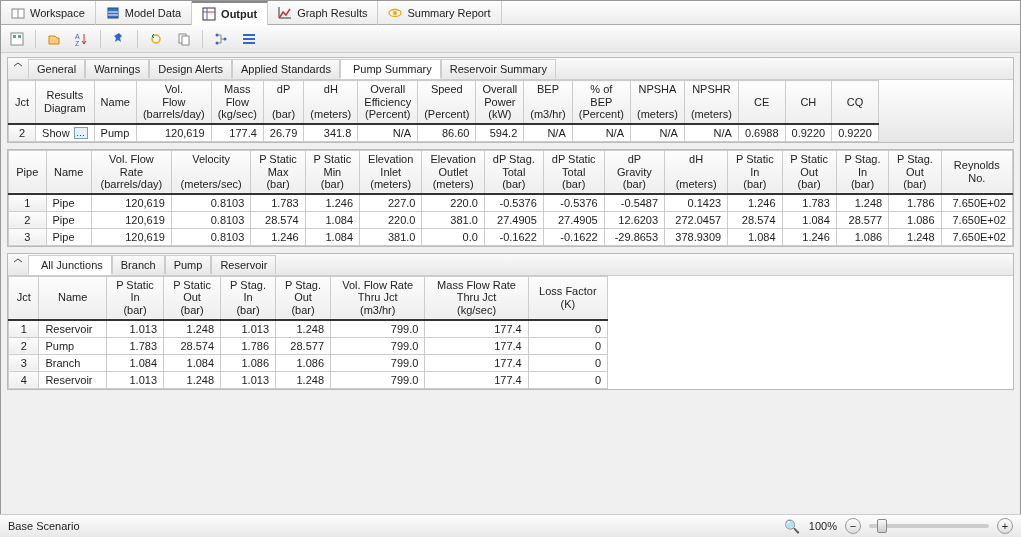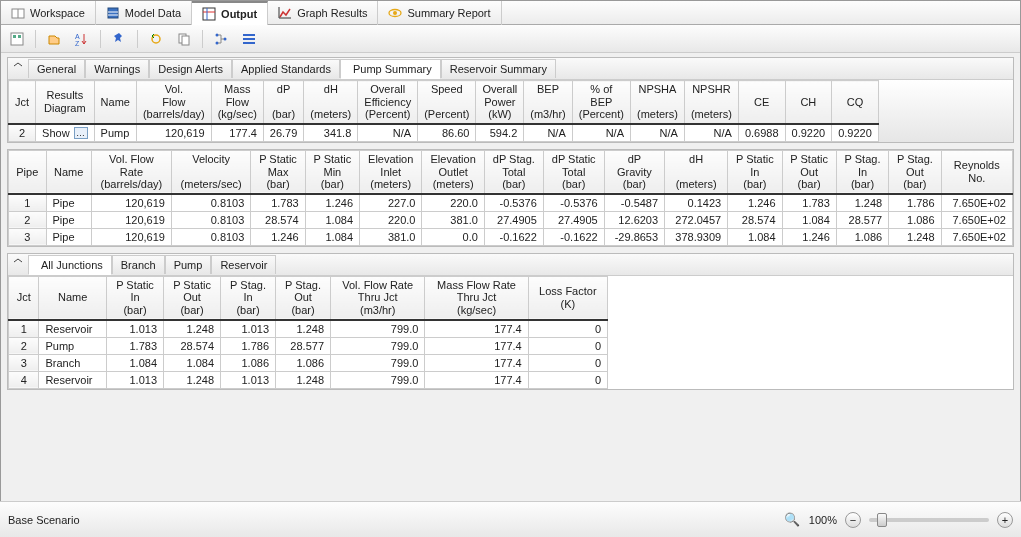--- a/index.html
+++ b/index.html
@@ -141,21 +141,21 @@
   .dots {
     display:inline-block; width:14px; height:12px;
     border:1px solid #7a9fc4; background:#e8f0fa;
     text-align:center; line-height:10px; font-size:9px;
   }
   
   .status {
     position: absolute;
     bottom: 0;
     left: 0; right: 0;
-    height: 36px;
+    height: 23px;
     background: linear-gradient(#fdfdfd,#e8e8e8);
     border-top: 1px solid #ccc;
     display: flex;
     align-items: center;
     padding: 0 8px;
     gap: 8px;
   }
   .status .spacer { flex: 1; }
   .zoom-slider {
     width: 120px; height: 4px; background:#ccc; border-radius:2px; position:relative;

